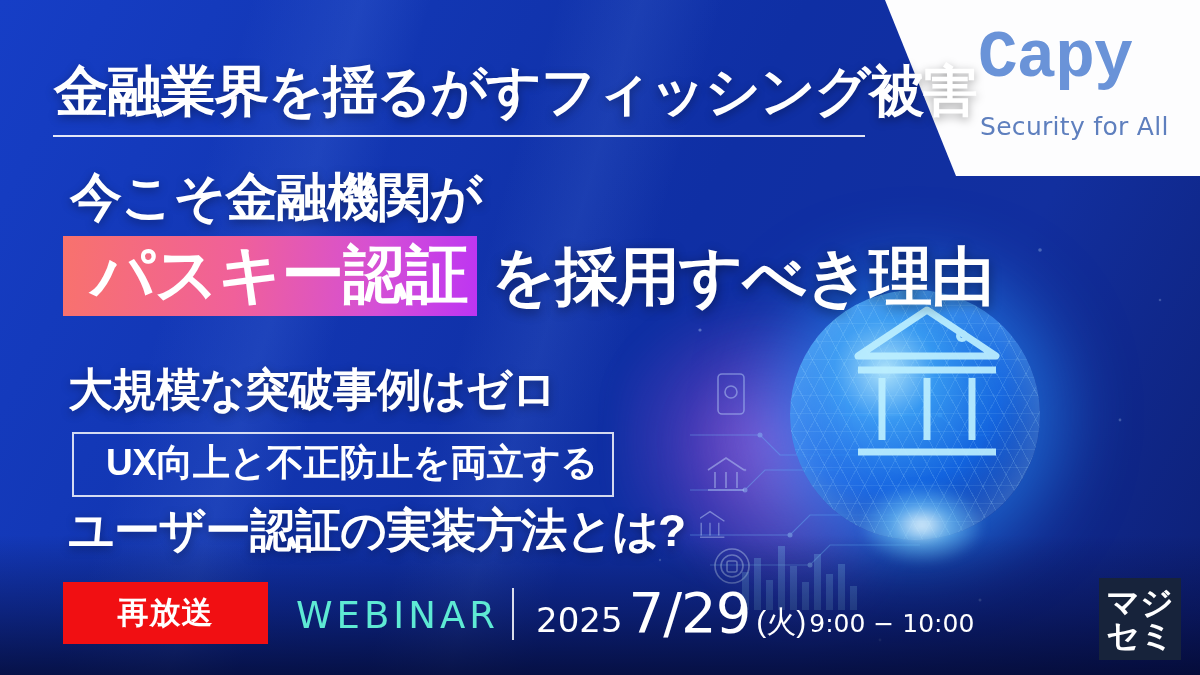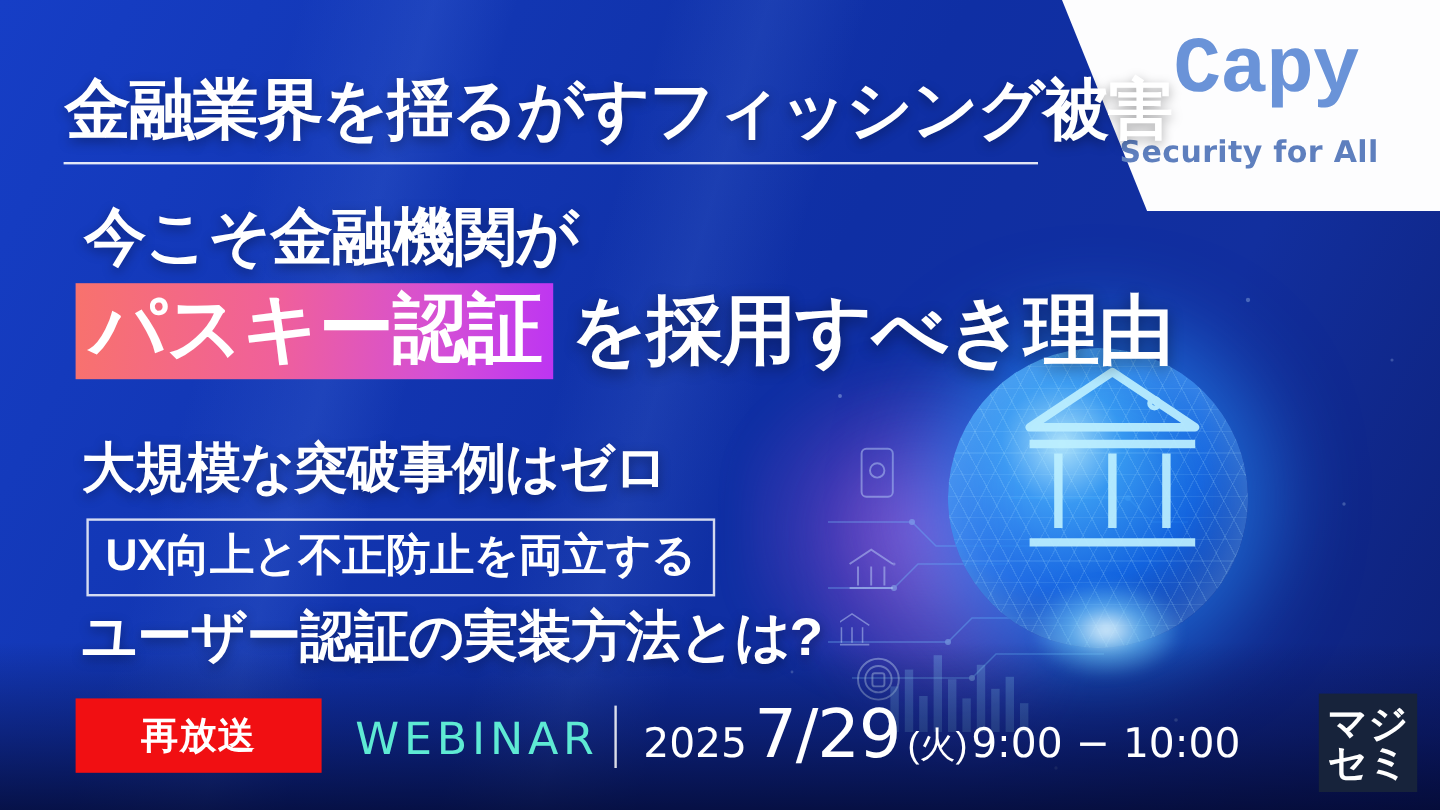--- a/index.html
+++ b/index.html
@@ -96,22 +96,22 @@
     clip-path: polygon(9px 0, 100% 0, 100% 100%, 80px 100%);
   }
   .capy-wordmark {
     position: absolute; left: 978px; top: 26px;
     font-size: 66px; font-weight: 700; letter-spacing: -1px;
     color: #6a93d8;
     font-family: Liberation Mono, monospace;
     line-height: 1;
   }
   .capy-tagline {
-    position: absolute; left: 933px; top: 112px;
-    font-size: 25px; font-weight: 700; letter-spacing: .3px;
+    position: absolute; left: 980px; top: 112px;
+    font-size: 25px; font-weight: 400; letter-spacing: .3px;
     color: #5e7fbe;
     font-family: "DejaVu Sans", sans-serif;
   }
 
   
   .h-line1 {
     position: absolute; left: 54px; top: 55px;
     font-size: 55px; font-weight: 700; color: #ffffff;
     letter-spacing: -1.5px; white-space: nowrap;
     text-shadow: 0 3px 10px rgba(0,0,0,.35);
@@ -126,40 +126,40 @@
     letter-spacing: -1px; white-space: nowrap;
     text-shadow: 0 3px 10px rgba(0,0,0,.35);
   }
   .h-line3 {
     position: absolute; left: 63px; top: 236px;
     display: flex; align-items: center; white-space: nowrap;
   }
   .hl-box {
     display: inline-block;
     background: linear-gradient(95deg, #f8726d 0%, #f0609a 42%, #d44fd6 76%, #bd35f2 100%);
-    padding: 4px 10px 8px 12px;
+    padding: 4px 10px 8px 28px;
     font-size: 63px; font-weight: 700; color: #ffffff;
     letter-spacing: -1px; line-height: 1.08;
   }
   .hl-rest {
     display: inline-block; margin-left: 14px;
     font-size: 63px; font-weight: 700; color: #ffffff;
     letter-spacing: -1px; line-height: 1.08;
     text-shadow: 0 3px 12px rgba(0,0,0,.45);
   }
   .h-line4 {
     position: absolute; left: 68px; top: 360px;
     font-size: 45px; font-weight: 700; color: #ffffff;
     letter-spacing: -1px; white-space: nowrap;
     text-shadow: 0 3px 10px rgba(0,0,0,.35);
   }
   .ux-box {
     position: absolute; left: 72px; top: 432px;
     border: 2px solid rgba(255,255,255,.82);
-    padding: 4px 14px 7px 14px;
+    padding: 4px 14px 7px 32px;
     font-size: 37px; font-weight: 700; color: #ffffff;
     letter-spacing: -.5px; white-space: nowrap;
   }
   .h-line6 {
     position: absolute; left: 68px; top: 500px;
     font-size: 46px; font-weight: 700; color: #ffffff;
     letter-spacing: -1px; white-space: nowrap;
     text-shadow: 0 3px 10px rgba(0,0,0,.35);
     font-family: Liberation Mono, monospace;
   }
@@ -182,21 +182,21 @@
   }
   .date-row {
     position: absolute; left: 536px; top: 580px;
     display: flex; align-items: baseline; white-space: nowrap; color: #fff;
     font-family: "DejaVu Sans", sans-serif;
   }
   .d-year { font-size: 34px; font-weight: 400; letter-spacing: 0; }
   .d-md   { font-size: 56px; font-weight: 400; letter-spacing: -1px; margin-left: 6px; }
   .d-dow  { font-size: 30px; font-weight: 400; margin-left: 6px;
             font-family: "Liberation Sans", sans-serif; }
-  .d-time { font-size: 34px; font-weight: 400; margin-left: 3px; letter-spacing: 0; }
+  .d-time { font-size: 25px; font-weight: 400; margin-left: 3px; letter-spacing: 0; }
 
   .majisemi {
     position: absolute; left: 1089px; top: 578px; width: 82px; height: 82px;
     background: #17233b;
     display: flex; flex-direction: column;
     align-items: center; justify-content: center;
     line-height: 1.0;
     margin-left: 10px;
   }
   .majisemi span {

